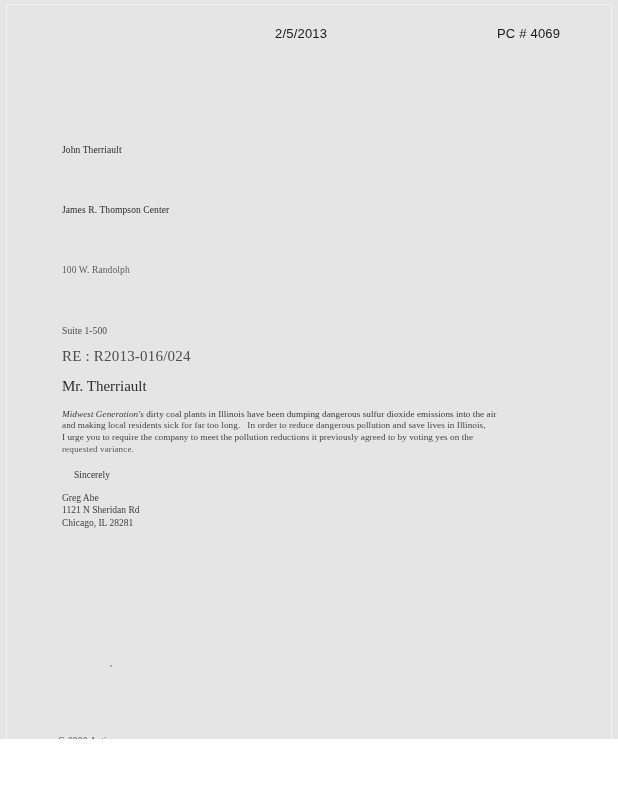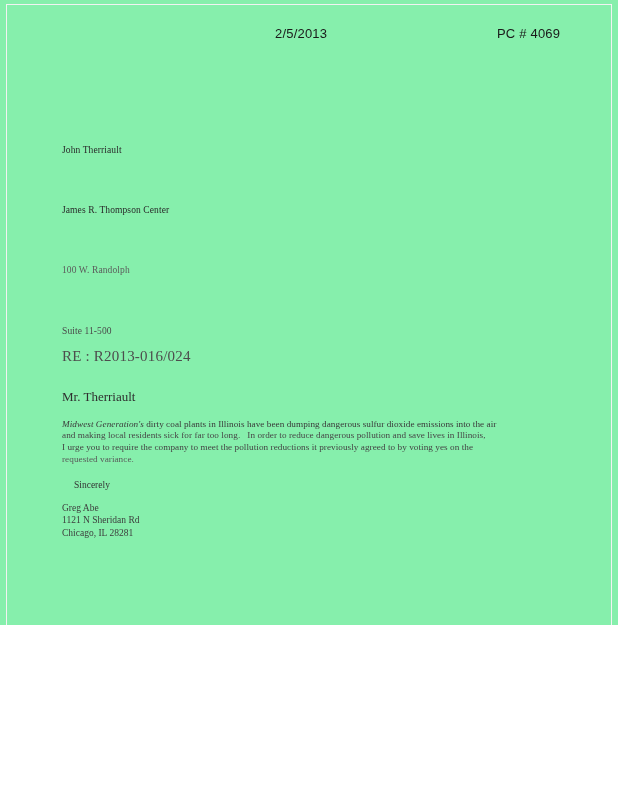--- a/index.html
+++ b/index.html
@@ -6,22 +6,22 @@
     margin: 0;
     padding: 0;
     background: #ffffff;
   }
   body {
     font-family: "Liberation Serif", serif;
   }
   .page {
     position: relative;
     width: 618px;
-    height: 625px;
-    background: #86efac;
+    height: 739px;
+    background: #e5e5e5;
     overflow: hidden;
   }
   
   .scan-edge {
     position: absolute;
     left: 6px;
     top: 4px;
     width: 604px;
     height: 786px;
     border: 1px solid #f2f2f2;
@@ -77,22 +77,22 @@
     color: #5c5c5c;
   }
   .re-line {
     margin-top: 11px;
     font-size: 15px;
     color: #4d4d4d;
     letter-spacing: 0.2px;
     white-space: pre;
   }
   .salutation {
-    margin-top: 24px;
-    font-size: 13px;
+    margin-top: 13px;
+    font-size: 15px;
     color: #2f2f2f;
     white-space: pre;
   }
   .para {
     margin-top: 14px;
     width: 496px;
     font-size: 9.2px;
     line-height: 11.6px;
     color: #3a3a3a;
     text-align: justify;
@@ -164,21 +164,21 @@
     <span class="header-date">2/5/2013</span>
     <span class="header-pc">PC # 4069</span>
   </div>
 
   <div class="letter-body">
 
     <div class="addr-block">
       <span class="addr-line">John Therriault</span>
       <span class="addr-line">James R. Thompson Center</span>
       <span class="addr-line faint">100 W. Randolph</span>
-      <span class="addr-line dim">Suite 11-500</span>
+      <span class="addr-line dim">Suite 1-500</span>
     </div>
 
     <div class="re-line">RE : R2013-016/024</div>
 
     <div class="salutation">Mr. Therriault</div>
 
     <div class="para">
       <span class="para-line"><span class="ital">Midwest Generation's</span> dirty coal plants in Illinois have been dumping dangerous sulfur dioxide emissions into the air</span>
       <span class="para-line l2">and making local residents sick for far too long.   In order to reduce dangerous pollution and save lives in Illinois,</span>
       <span class="para-line l3">I urge you to require the company to meet the pollution reductions it previously agreed to by voting yes on the</span>

